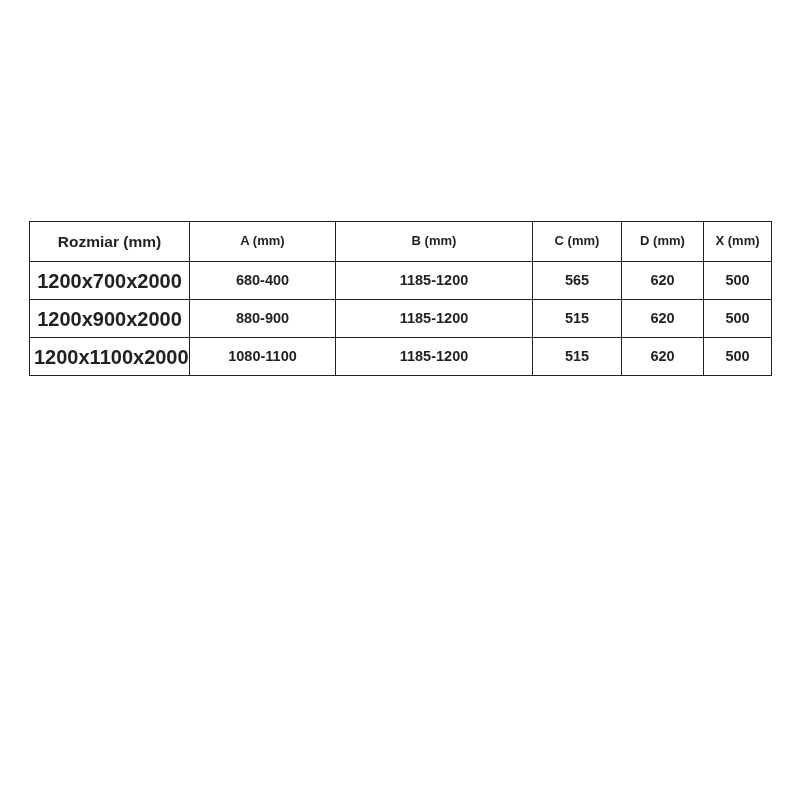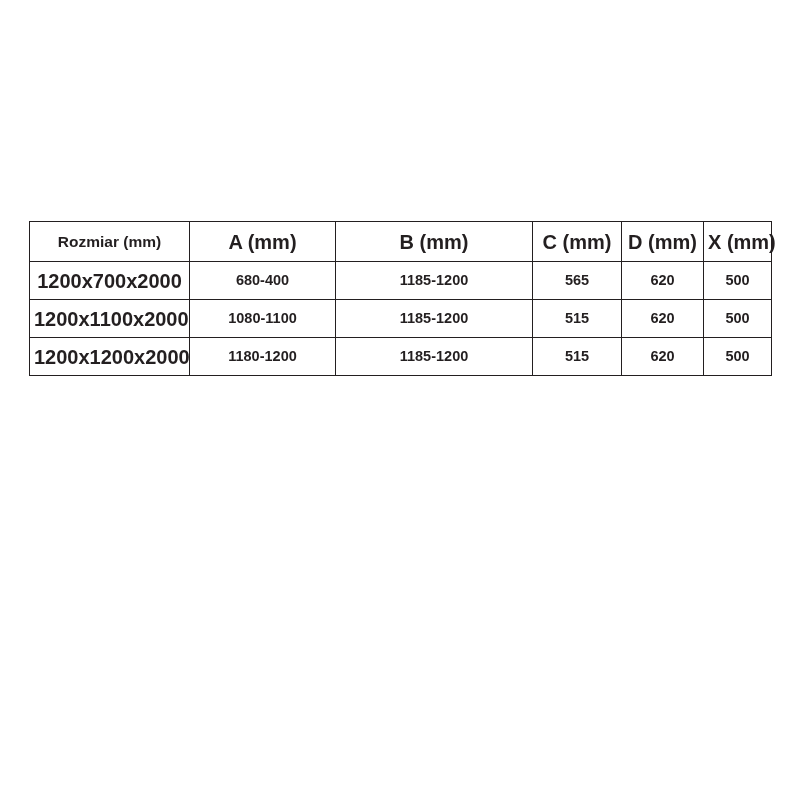--- a/index.html
+++ b/index.html
@@ -49,21 +49,21 @@
     vertical-align: middle;
     font-size: 14.5px;
     font-weight: bold;
     padding: 0 4px;
     box-sizing: border-box;
     white-space: nowrap;
     line-height: 1.1;
   }
   table.spec thead th {
     height: 40px;
-    font-size: 20px;
+    font-size: 13px;
   }
   table.spec thead th.first {
     font-size: 15.5px;
   }
   table.spec tbody td.first {
     font-size: 20px;
   }
 </style>
 </head>
 <body>
@@ -92,30 +92,30 @@
       <tbody>
         <tr>
           <td class="first">1200x700x2000</td>
           <td>680-400</td>
           <td>1185-1200</td>
           <td>565</td>
           <td>620</td>
           <td>500</td>
         </tr>
         <tr>
-          <td class="first">1200x1100x2000</td>
-          <td>1080-1100</td>
+          <td class="first">1200x900x2000</td>
+          <td>880-900</td>
           <td>1185-1200</td>
           <td>515</td>
           <td>620</td>
           <td>500</td>
         </tr>
         <tr>
-          <td class="first">1200x1200x2000</td>
-          <td>1180-1200</td>
+          <td class="first">1200x1100x2000</td>
+          <td>1080-1100</td>
           <td>1185-1200</td>
           <td>515</td>
           <td>620</td>
           <td>500</td>
         </tr>
       </tbody>
     </table>
   </div>
 </div>
 

